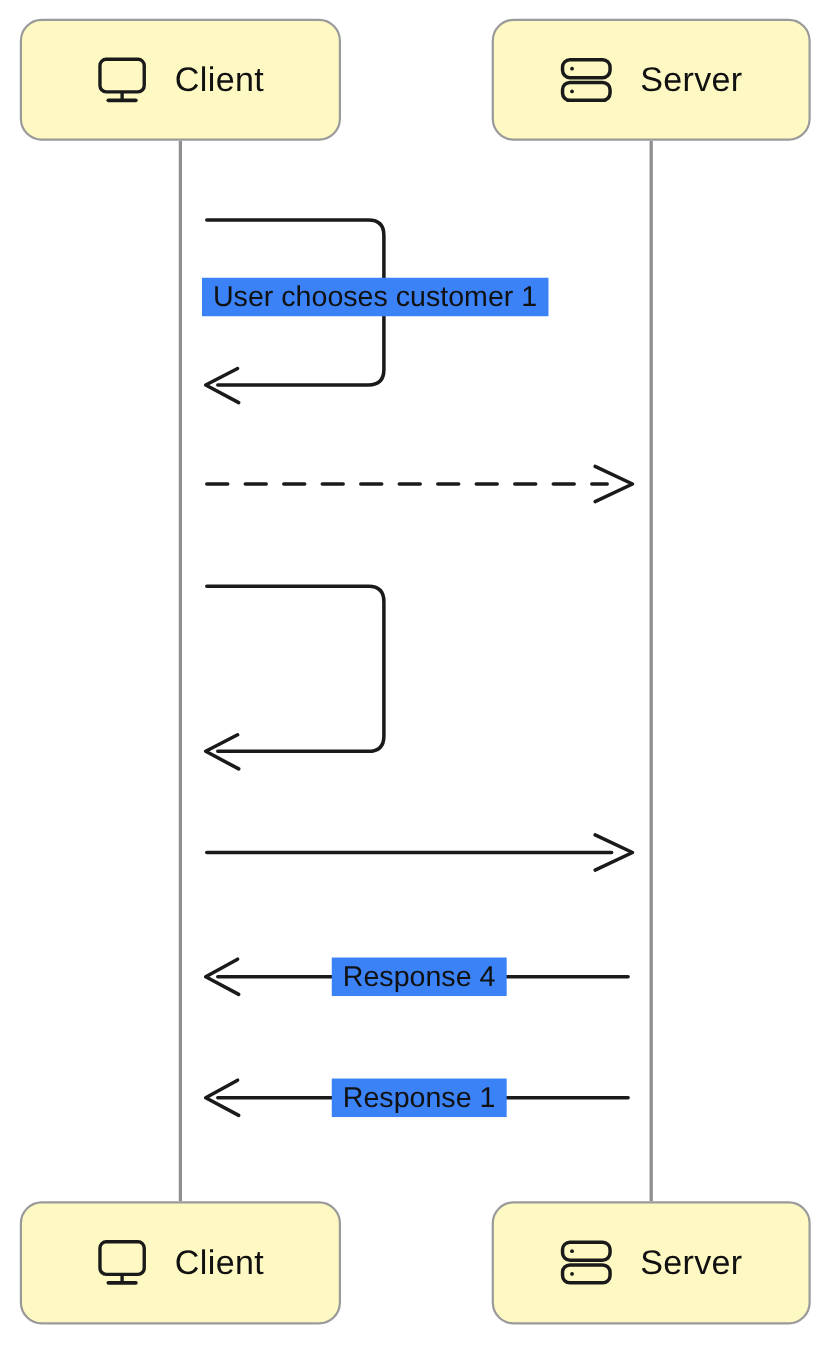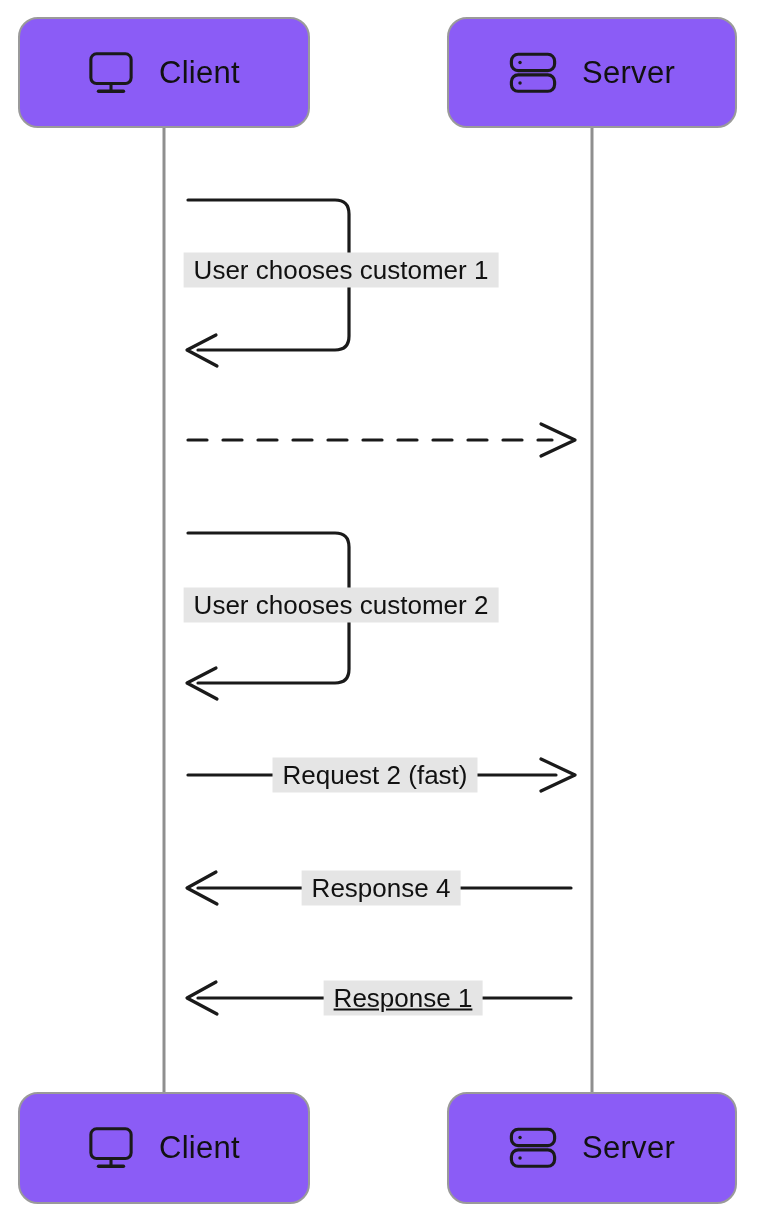--- a/index.html
+++ b/index.html
@@ -15,51 +15,51 @@
     position: absolute;
     left: 0; top: 0;
     z-index: 1;
   }
   .actor-box {
     position: absolute;
     display: flex;
     align-items: center;
     justify-content: center;
     gap: 25px;
-    background: #8b5cf6;
+    background: #fef9c3;
     border: 2.5px solid #9a9a9a;
     border-radius: 20px;
     box-sizing: border-box;
     z-index: 3;
   }
   .actor-client-top  { left: 18px;  top: 17px;   width: 292px; height: 111px; }
   .actor-server-top  { left: 447px; top: 17px;   width: 290px; height: 111px; }
   .actor-client-bottom { left: 18px;  top: 1092px; width: 292px; height: 112px; }
   .actor-server-bottom { left: 447px; top: 1092px; width: 290px; height: 112px; }
   .actor-label {
     font-size: 31px;
     color: #111111;
     letter-spacing: 0.3px;
   }
   .msg-label {
     position: absolute;
     transform: translate(-50%, -50%);
-    background: #e5e5e5;
+    background: #3b82f6;
     padding: 2px 10px;
     font-size: 26px;
     color: #111111;
     white-space: nowrap;
     z-index: 2;
   }
   .lbl-loop1 { left: 341px; top: 270px; }
   .lbl-req1  { left: 372px; top: 440px; }
   .lbl-loop2 { left: 341px; top: 605px; }
   .lbl-req2  { left: 375px; top: 775px; }
   .lbl-resp2 { left: 381px; top: 888px; }
-  .lbl-resp1 { left: 403px; top: 998px; text-decoration: underline; }
+  .lbl-resp1 { left: 381px; top: 998px; }
 </style>
 </head>
 <body>
 
 <div class="stage">
 
   <svg class="layer-svg" width="758" height="1224" viewBox="0 0 758 1224">
 
     <line x1="164" y1="128" x2="164" y2="1092" stroke="#8f8f8f" stroke-width="3"></line>
     <line x1="592" y1="128" x2="592" y2="1092" stroke="#8f8f8f" stroke-width="3"></line>
@@ -92,22 +92,20 @@
       </g>
 
       <g>
         <line x1="198" y1="998" x2="571" y2="998"></line>
         <path d="M216 982 L187 998 L217 1014"></path>
       </g>
     </g>
   </svg>
 
   <span class="msg-label lbl-loop1">User chooses customer 1</span>
-  <span class="msg-label lbl-loop2">User chooses customer 2</span>
-  <span class="msg-label lbl-req2">Request 2 (fast)</span>
   <span class="msg-label lbl-resp2">Response 4</span>
   <span class="msg-label lbl-resp1">Response 1</span>
 
   <div class="actor-box actor-client-top">
     <svg width="46" height="46" viewBox="0 0 48 46">
       <rect x="3" y="3" width="42" height="31" rx="6" fill="none" stroke="#1a1a1a" stroke-width="3.2"></rect>
       <line x1="24" y1="34" x2="24" y2="41" stroke="#1a1a1a" stroke-width="3.2"></line>
       <line x1="11" y1="42" x2="37" y2="42" stroke="#1a1a1a" stroke-width="3.6" stroke-linecap="round"></line>
     </svg>
     <span class="actor-label">Client</span>

